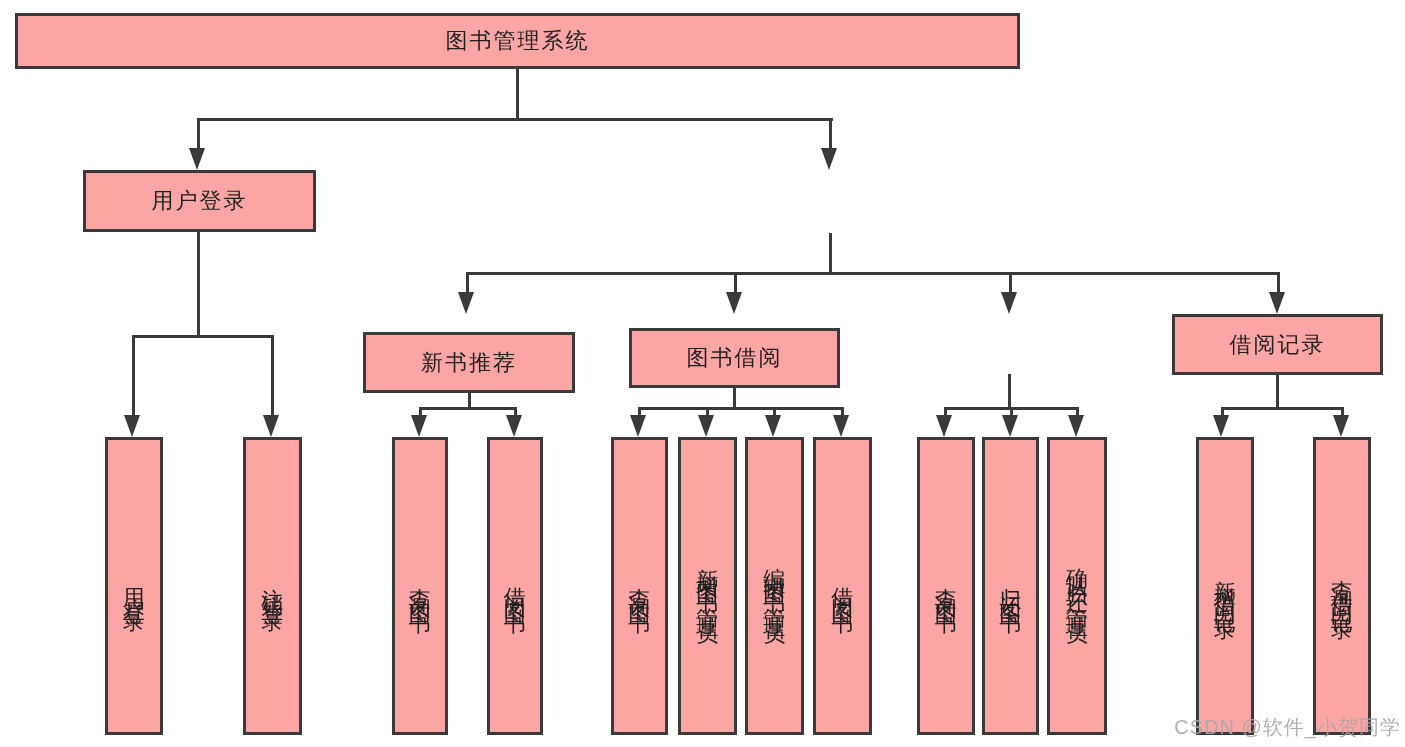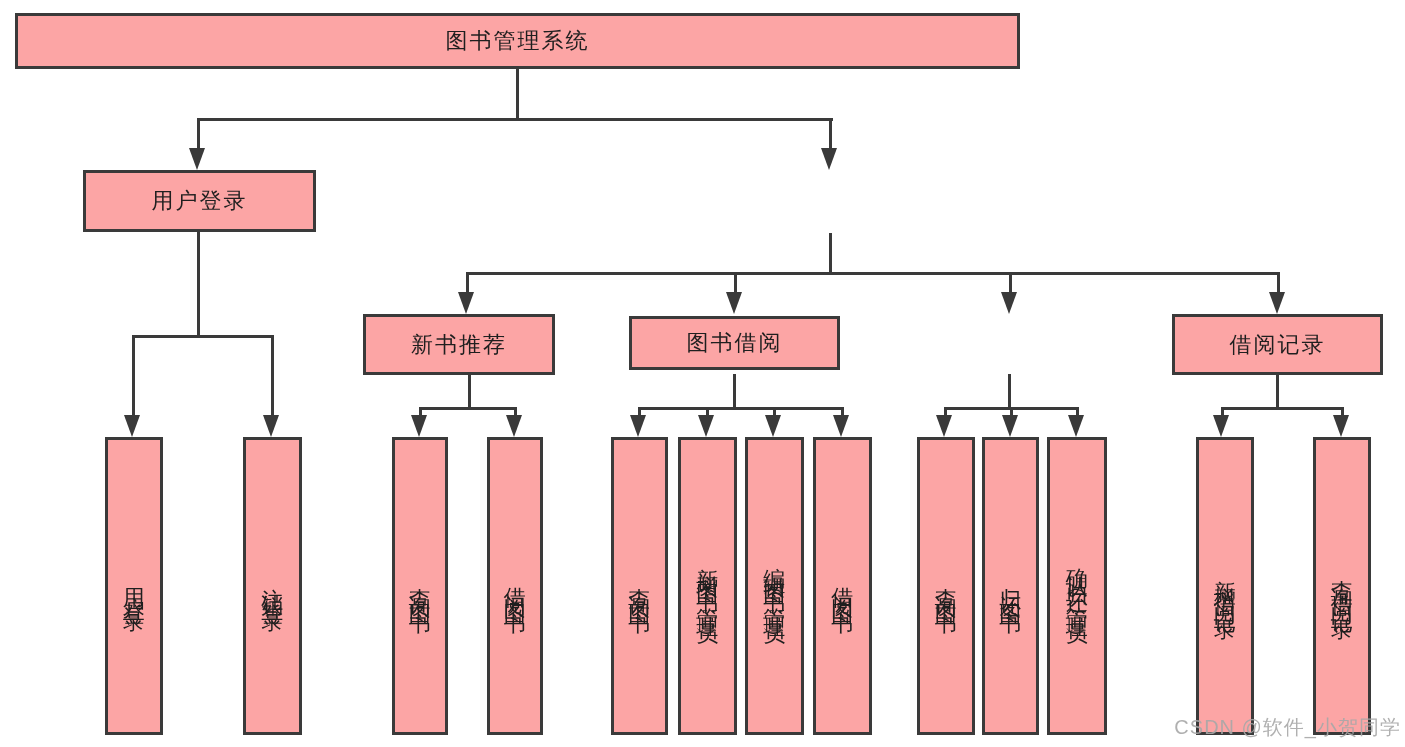--- a/index.html
+++ b/index.html
@@ -74,24 +74,24 @@
 <div class="canvas">
 
   <div class="box" style="left:15px;top:13px;width:1005px;height:56px">
     <span class="hlabel">图书管理系统</span>
   </div>
 
   <div class="box" style="left:83px;top:170px;width:233px;height:62px">
     <span class="hlabel">用户登录</span>
   </div>
 
-  <div class="box" style="left:363px;top:314px;width:192px;height:61px">
+  <div class="box" style="left:363px;top:332px;width:212px;height:61px">
     <span class="hlabel">新书推荐</span>
   </div>
-  <div class="box" style="left:629px;top:316px;width:211px;height:54px">
+  <div class="box" style="left:629px;top:328px;width:211px;height:60px">
     <span class="hlabel">图书借阅</span>
   </div>
   <div class="box" style="left:1172px;top:314px;width:211px;height:61px">
     <span class="hlabel">借阅记录</span>
   </div>
 
   <div class="box" style="left:105px;top:437px;width:58px;height:298px">
     <span class="vlabel">用户登录</span>
   </div>
   <div class="box" style="left:243px;top:437px;width:59px;height:298px">

